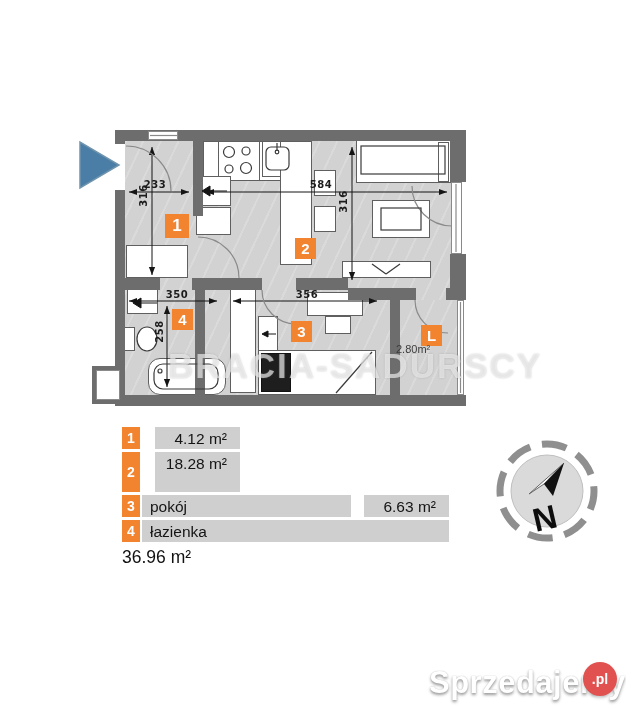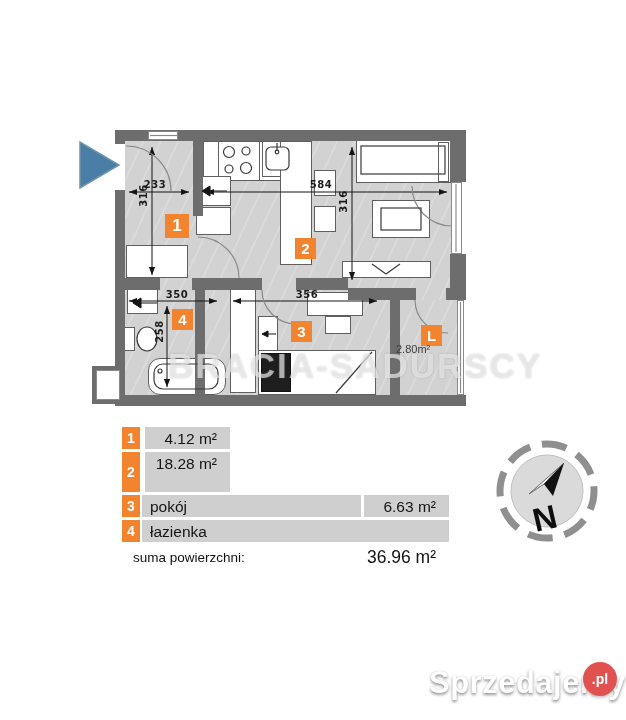--- a/index.html
+++ b/index.html
@@ -22,21 +22,21 @@
   .loggia-area{position:absolute;left:396px;top:343px;font-size:11px;color:#3c3c3c;}
   svg.overlay{position:absolute;left:0;top:0;pointer-events:none;}
   
   .legend{position:absolute;left:122px;top:427px;width:327px;}
   .lrow{display:flex;margin-bottom:3px;min-height:22px;align-items:stretch;}
   .lrow.tall{min-height:40px;}
   .lnum{width:18px;flex:none;background:#F2832F;color:#fdfdfd;font-size:14px;font-weight:600;
         display:flex;align-items:center;justify-content:center;margin-right:2px;}
   .lname{flex:1;background:#cfcfcf;font-size:15.5px;color:#141414;padding:1px 6px 1px 8px;
         line-height:19px;display:flex;align-items:center;}
-  .larea{width:85px;flex:none;background:#cfcfcf;font-size:15.5px;color:#141414;margin-left:3px;
+  .larea{width:85px;flex:none;background:#cfcfcf;font-size:15.5px;color:#141414;margin-left:13px;
         box-sizing:border-box;padding:2px 13px 0 0;display:flex;align-items:flex-start;
         justify-content:flex-end;line-height:19px;}
   .lsum{display:flex;justify-content:space-between;align-items:center;margin-top:5px;}
   .lsum-label{font-size:13.5px;color:#111;padding-left:11px;}
   .lsum-value{font-size:17.5px;color:#111;padding-right:13px;}
   
   .compass{position:absolute;left:492px;top:436px;width:110px;height:110px;}
   
   .logo-text{position:absolute;left:429px;top:665px;font-weight:700;font-size:31px;color:#fff;
         letter-spacing:.5px;
@@ -196,21 +196,20 @@
     <div class="lrow">
       <div class="lnum">3</div>
       <div class="lname">pokój</div>
       <div class="larea">6.63 m²</div>
     </div>
     <div class="lrow">
       <div class="lnum">4</div>
       <div class="lname">łazienka</div>
     </div>
     <div class="lsum">
-      <span class="lsum-label">suma powierzchni:</span>
       <span class="lsum-value">36.96 m²</span>
     </div>
   </div>
 
   <div class="compass">
     <svg width="110" height="110" viewBox="0 0 110 110">
       <circle cx="55" cy="55" r="47" fill="none" stroke="#8f8f8f" stroke-width="7" stroke-dasharray="25 12" stroke-dashoffset="6"></circle>
       <circle cx="55" cy="55" r="36" fill="#dadada" stroke="#bfbfbf"></circle>
       <polygon points="72,27 37,58 52,48" fill="#fdfdfd" stroke="#666" stroke-width="1"></polygon>
       <polygon points="72,27 52,48 61,60" fill="#111"></polygon>

